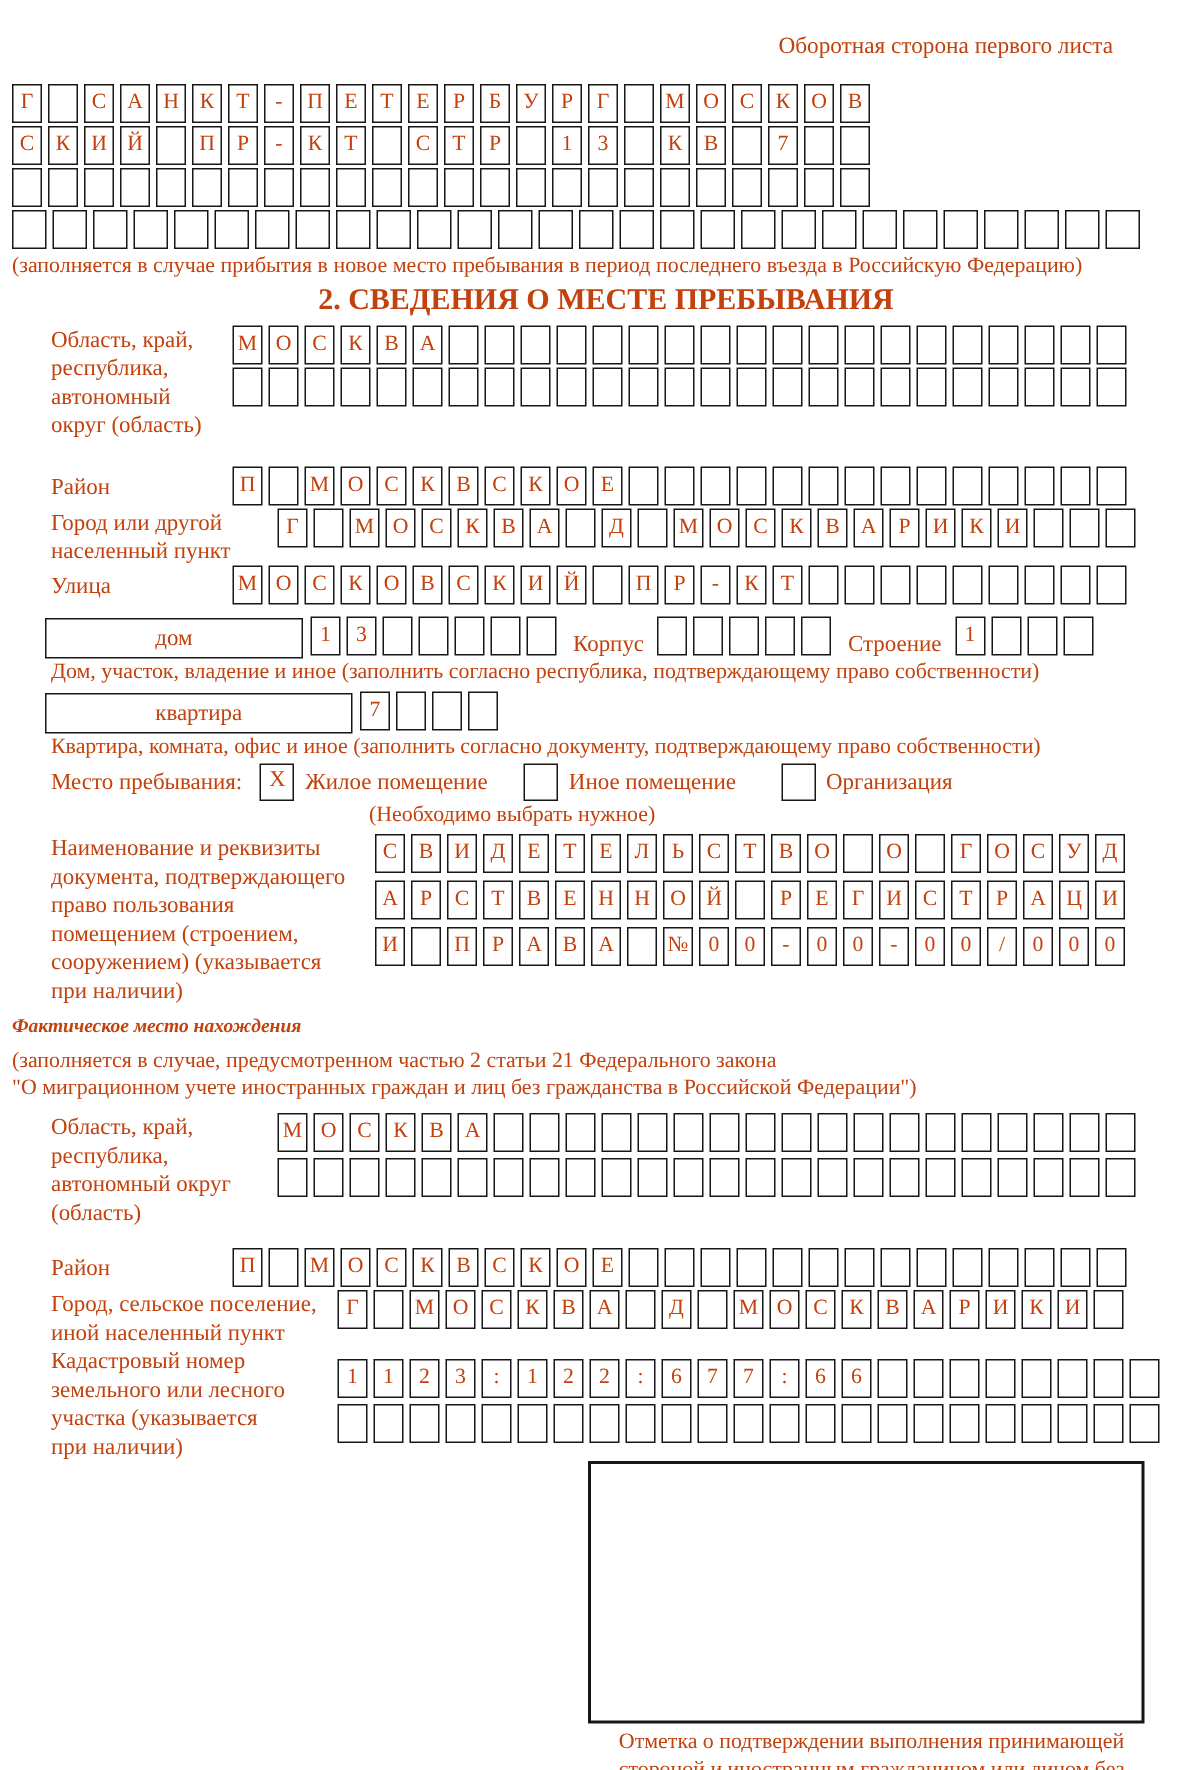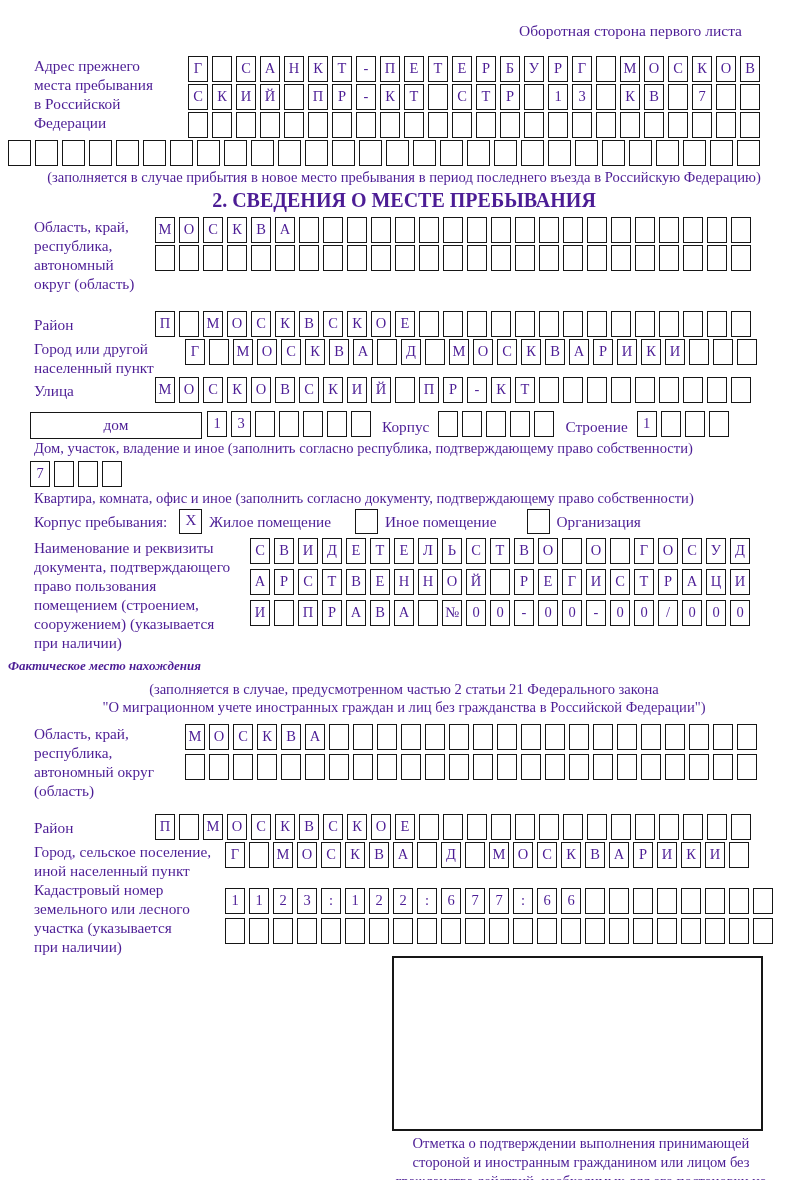--- a/index.html
+++ b/index.html
@@ -1,36 +1,36 @@
 <!DOCTYPE html>
 <html><head>
 <meta charset="utf-8">
 <style>
   html,body { margin:0; padding:0; background:#fff; }
   .page {
-    width:800px; height:1180px; background:#ffffff; color:#4c1d95;
+    width:800px; height:1180px; background:#ffffff; color:#c2410c;
     font-family:"Liberation Serif", serif; position:relative; overflow:hidden;
     padding-left:8px; box-sizing:border-box;border-radius:22px;
   }
   .hdr { padding-top:22px; padding-right:58px; text-align:right; font-size:15.5px; margin-bottom:16px; }
   .fieldrow { display:flex; align-items:flex-start; }
   .lbl { font-size:15.3px; line-height:19px; white-space:pre-line; flex-shrink:0; padding-left:26px; box-sizing:border-box; }
   .lbl.pt { padding-top:4px;font-family:Liberation Serif, serif; }
   .cellrow { white-space:nowrap; height:26px; margin-bottom:2px; }
   .cell {
     display:inline-block; box-sizing:border-box; width:20px; height:26px;
     border:1.8px solid #161616; margin-right:4px; text-align:center;
     font-size:14.5px; line-height:22px; vertical-align:top;
   }
   .wide .cell { width:23px; }
   .cap { font-size:14.6px; line-height:18px; }
-  .center { text-align:center; }
+  .center { text-align:left; }
   .h2 { font-size:20px; font-weight:bold; text-align:center; margin:3px 0 5px 0; }
   .h3 { font-size:13px; font-weight:bold; text-align:left; margin:6px 0 6px 0;font-style:italic; }
-  .inlinerow { display:flex; align-items:center; }
+  .inlinerow { display:flex; align-items:flex-end; }
   .rectfield {
     border:1.8px solid #161616; height:27px; box-sizing:border-box;
     display:inline-flex; align-items:center; justify-content:center;
     font-size:15.3px; margin-right:5px; flex-shrink:0;
   }
   .inllbl { font-size:15.3px; padding:4px 9px 0 7px; white-space:nowrap; }
   .cb {
     display:inline-block; box-sizing:border-box; width:23px; height:25px;
     border:1.8px solid #161616; text-align:center; font-size:15px; line-height:21px;
     vertical-align:top; margin-top:0;
@@ -43,24 +43,20 @@
   .gap6 { margin-top:6px; }
 </style>
 </head>
 <body>
 
 <div class="page">
 
   <div class="hdr">Оборотная сторона первого листа</div>
 
   <div class="fieldrow">
-    <div class="lbl" style="width:180px">Адрес прежнего
-места пребывания
-в Российской
-Федерации</div>
     <div>
       <div class="cellrow"><span class="cell">Г</span><span class="cell"></span><span class="cell">С</span><span class="cell">А</span><span class="cell">Н</span><span class="cell">К</span><span class="cell">Т</span><span class="cell">-</span><span class="cell">П</span><span class="cell">Е</span><span class="cell">Т</span><span class="cell">Е</span><span class="cell">Р</span><span class="cell">Б</span><span class="cell">У</span><span class="cell">Р</span><span class="cell">Г</span><span class="cell"></span><span class="cell">М</span><span class="cell">О</span><span class="cell">С</span><span class="cell">К</span><span class="cell">О</span><span class="cell">В</span></div>
       <div class="cellrow"><span class="cell">С</span><span class="cell">К</span><span class="cell">И</span><span class="cell">Й</span><span class="cell"></span><span class="cell">П</span><span class="cell">Р</span><span class="cell">-</span><span class="cell">К</span><span class="cell">Т</span><span class="cell"></span><span class="cell">С</span><span class="cell">Т</span><span class="cell">Р</span><span class="cell"></span><span class="cell">1</span><span class="cell">3</span><span class="cell"></span><span class="cell">К</span><span class="cell">В</span><span class="cell"></span><span class="cell">7</span><span class="cell"></span><span class="cell"></span></div>
       <div class="cellrow"><span class="cell"></span><span class="cell"></span><span class="cell"></span><span class="cell"></span><span class="cell"></span><span class="cell"></span><span class="cell"></span><span class="cell"></span><span class="cell"></span><span class="cell"></span><span class="cell"></span><span class="cell"></span><span class="cell"></span><span class="cell"></span><span class="cell"></span><span class="cell"></span><span class="cell"></span><span class="cell"></span><span class="cell"></span><span class="cell"></span><span class="cell"></span><span class="cell"></span><span class="cell"></span><span class="cell"></span></div>
     </div>
   </div>
   <div class="cellrow wide"><span class="cell"></span><span class="cell"></span><span class="cell"></span><span class="cell"></span><span class="cell"></span><span class="cell"></span><span class="cell"></span><span class="cell"></span><span class="cell"></span><span class="cell"></span><span class="cell"></span><span class="cell"></span><span class="cell"></span><span class="cell"></span><span class="cell"></span><span class="cell"></span><span class="cell"></span><span class="cell"></span><span class="cell"></span><span class="cell"></span><span class="cell"></span><span class="cell"></span><span class="cell"></span><span class="cell"></span><span class="cell"></span><span class="cell"></span><span class="cell"></span><span class="cell"></span></div>
   <div class="cap center">(заполняется в случае прибытия в новое место пребывания в период последнего въезда в Российскую Федерацию)</div>
 
   <div class="h2">2. СВЕДЕНИЯ О МЕСТЕ ПРЕБЫВАНИЯ</div>
@@ -96,33 +92,35 @@
     <div class="rectfield" style="width:172px">дом</div>
     <div class="cellrow"><span class="cell">1</span><span class="cell">3</span><span class="cell"></span><span class="cell"></span><span class="cell"></span><span class="cell"></span><span class="cell"></span></div>
     <div class="inllbl">Корпус</div>
     <div class="cellrow"><span class="cell"></span><span class="cell"></span><span class="cell"></span><span class="cell"></span><span class="cell"></span></div>
     <div class="inllbl">Строение</div>
     <div class="cellrow"><span class="cell">1</span><span class="cell"></span><span class="cell"></span><span class="cell"></span></div>
   </div>
   <div class="cap" style="padding-left:26px">Дом, участок, владение и иное (заполнить согласно республика, подтверждающему право собственности)</div>
 
   <div class="inlinerow" style="margin-left:22px; margin-top:4px">
+    <div class="rectfield" style="width:205px">квартира</div>
     <div class="cellrow"><span class="cell">7</span><span class="cell"></span><span class="cell"></span><span class="cell"></span></div>
   </div>
   <div class="cap" style="padding-left:26px">Квартира, комната, офис и иное (заполнить согласно документу, подтверждающему право собственности)</div>
 
   <div class="stayrow">
-    <div class="inllbl first">Корпус пребывания:</div>
+    <div class="inllbl first">Место пребывания:</div>
     <span class="cb">X</span>
     <div class="inllbl" style="padding-right:24px">Жилое помещение</div>
     <span class="cb"></span>
     <div class="inllbl" style="padding-right:30px">Иное помещение</div>
     <span class="cb"></span>
     <div class="inllbl">Организация</div>
   </div>
+  <div class="cap" style="padding-left:238px">(Необходимо выбрать нужное)</div>
 
   <div class="fieldrow" style="margin-top:4px">
     <div class="lbl" style="width:242px">Наименование и реквизиты
 документа, подтверждающего
 право пользования
 помещением (строением,
 сооружением) (указывается
 при наличии)</div>
     <div>
       <div class="cellrow" style="margin-bottom:5px"><span class="cell">С</span><span class="cell">В</span><span class="cell">И</span><span class="cell">Д</span><span class="cell">Е</span><span class="cell">Т</span><span class="cell">Е</span><span class="cell">Л</span><span class="cell">Ь</span><span class="cell">С</span><span class="cell">Т</span><span class="cell">В</span><span class="cell">О</span><span class="cell"></span><span class="cell">О</span><span class="cell"></span><span class="cell">Г</span><span class="cell">О</span><span class="cell">С</span><span class="cell">У</span><span class="cell">Д</span></div>

